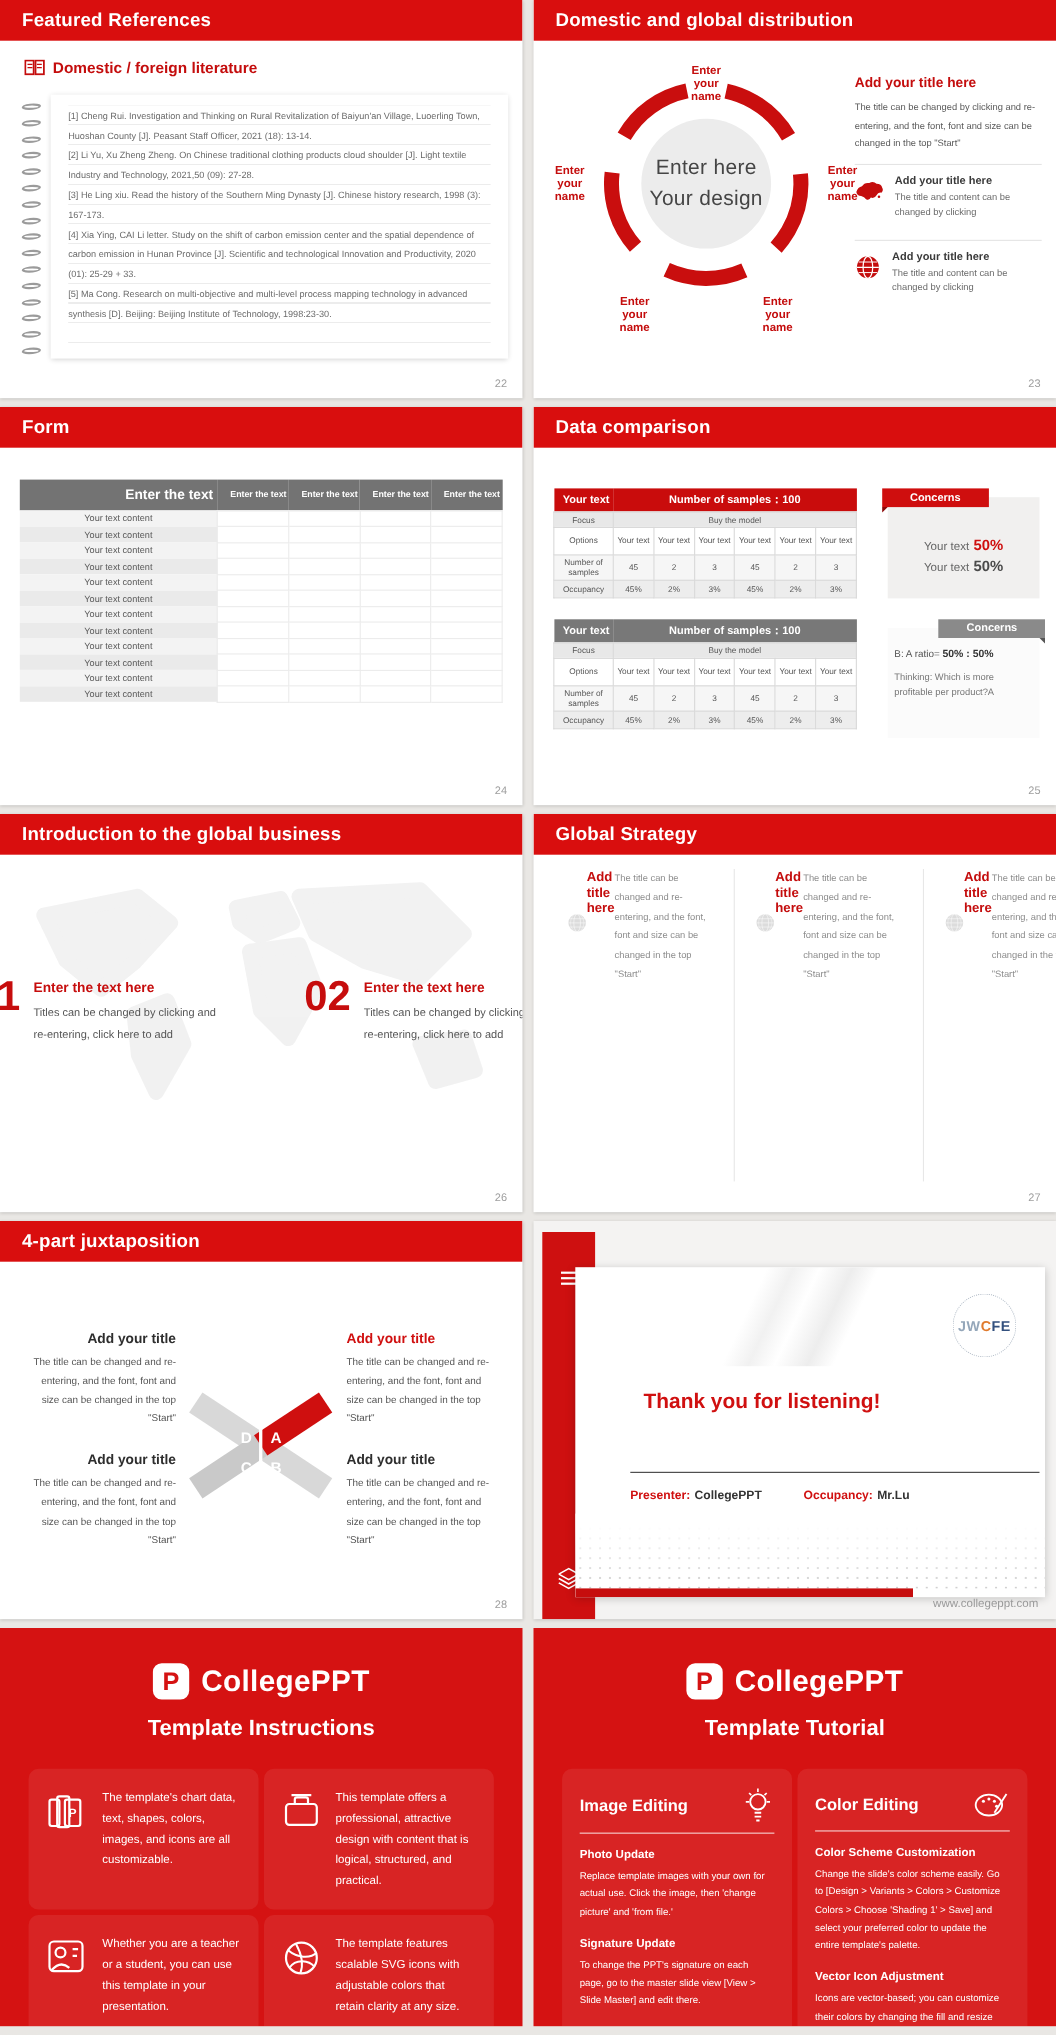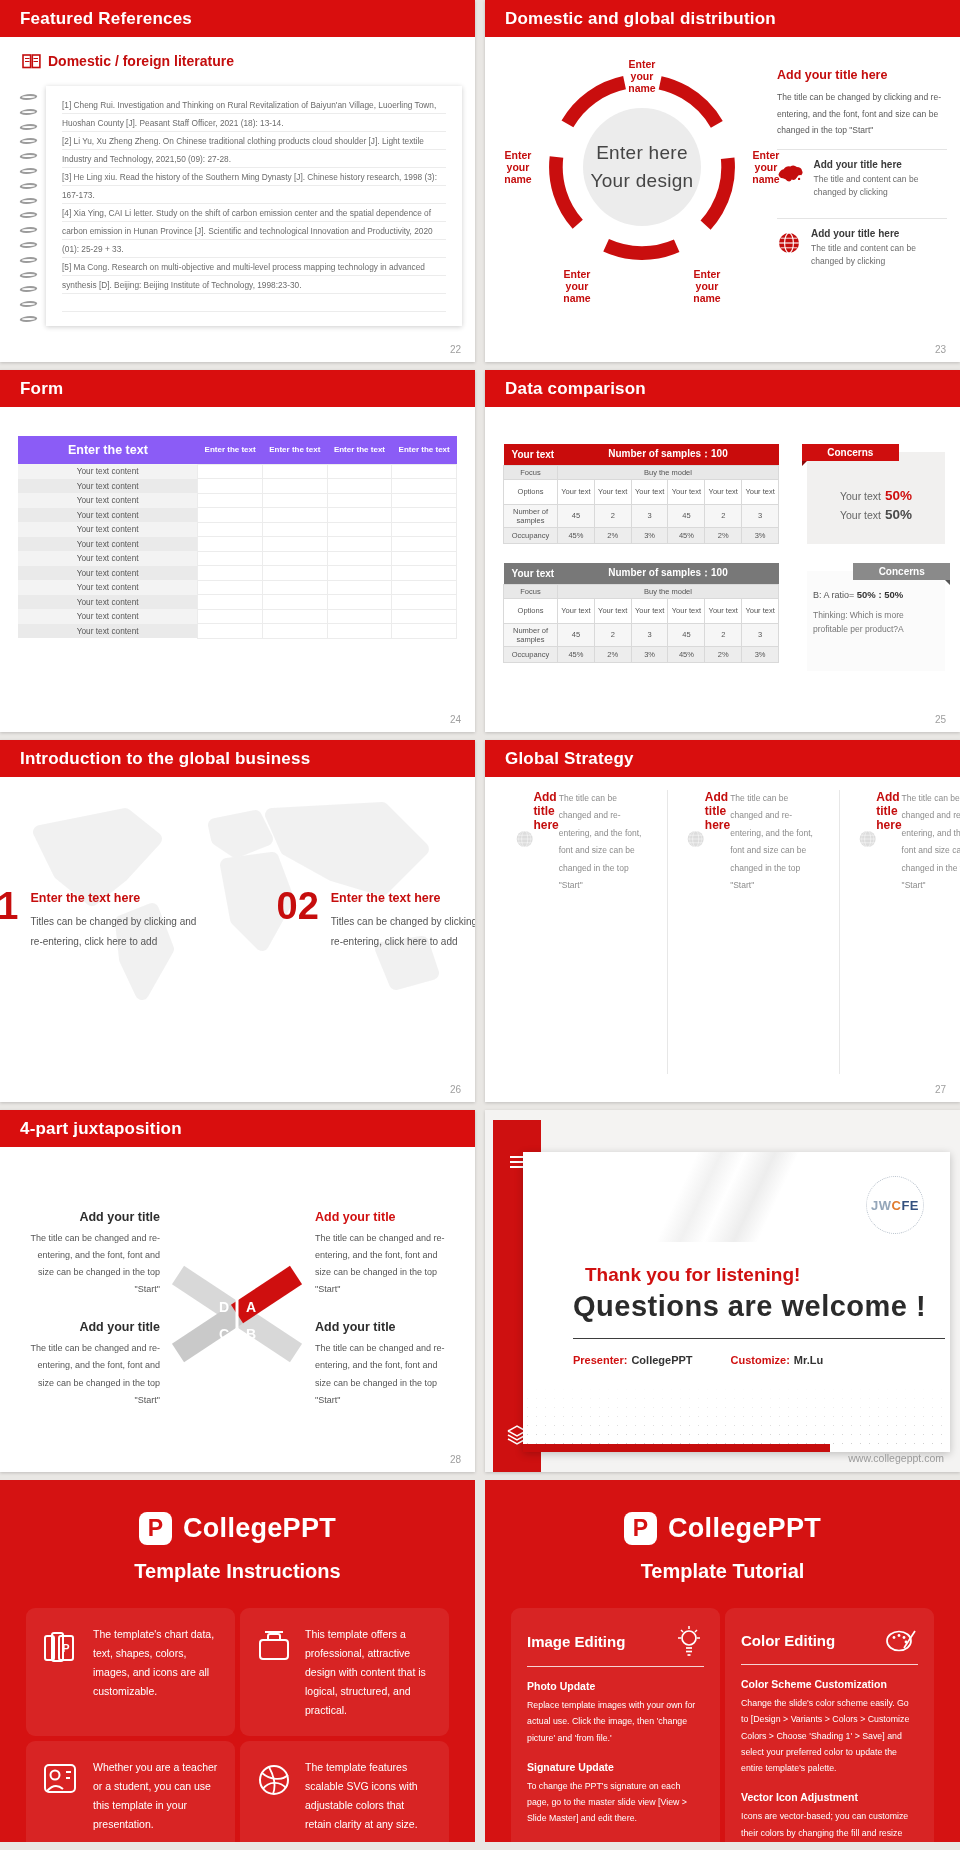--- a/index.html
+++ b/index.html
@@ -64,21 +64,21 @@
   .dist-panel { position: absolute; left: 292px; top: 68px; width: 170px; }
   .dist-panel h3 { color: #c40d0d; font-size: 12.5px; font-weight: bold; margin-bottom: 7px; }
   .dist-panel .lead { font-size: 8.5px; color: #595959; line-height: 1.95; }
   .dist-item { display: flex; gap: 10px; padding: 9px 0; border-top: 1px solid #e4e4e4;
     margin-top: 10px; align-items: flex-start; }
   .dist-item .txt b { display:block; color: #3a3a3a; font-size: 10px; margin-bottom: 3px; }
   .dist-item .txt span { font-size: 8.5px; color: #6a6a6a; line-height: 1.55; display:block; }
 
   
   .form-table { position: absolute; left: 18px; right: 18px; top: 66px; border-collapse: collapse; width: 439px; }
-  .form-table th { background: #8b5cf6; color: #fff; }
+  .form-table th { background: #737373; color: #fff; text-align: right; }
   .form-table th.big { width: 41%; font-size: 12.5px; padding: 7px 4px; }
   .form-table th.sm { font-size: 8px; padding: 7px 2px; width: 14.75%; }
   .form-table td { height: 14.5px; font-size: 8.3px; color: #595959; text-align: center;
     border: 1px solid #ececec; background: #fff; }
   .form-table td.lbl { border: none; }
   .form-table tr:nth-child(odd) td.lbl { background: #f3f3f3; }
   .form-table tr:nth-child(even) td.lbl { background: #eaeaea; }
 
   
   .cmp-table { position: absolute; left: 18px; width: 276px; border-collapse: collapse;
@@ -642,28 +642,27 @@
         <polyline points="3,17 12,22 21,17" fill="none" stroke="#fff" stroke-width="1.5"></polyline>
       </svg>
     </div>
     <div class="ty-card">
       <div class="ty-logo">
         <span class="jw">JW</span>
           <span class="c">C</span>
           <span class="fe">FE</span>
       </div>
       <div class="ty-heading">Thank you for listening!</div>
-      <div class="ty-sub">Questions are welcome !</div>
       <div class="ty-line"></div>
       <div class="ty-people">
         <div>
           <span class="lbl">Presenter:</span><span class="val">CollegePPT</span>
         </div>
         <div>
-          <span class="lbl">Customize:</span><span class="val">Mr.Lu</span>
+          <span class="lbl">Occupancy:</span><span class="val">Mr.Lu</span>
         </div>
       </div>
       <div class="ty-mesh"></div>
       <div class="ty-redbar"></div>
     </div>
     <div class="ty-site">www.collegeppt.com</div>
   </section>
 
   <section class="panel">
     <div class="brand">

